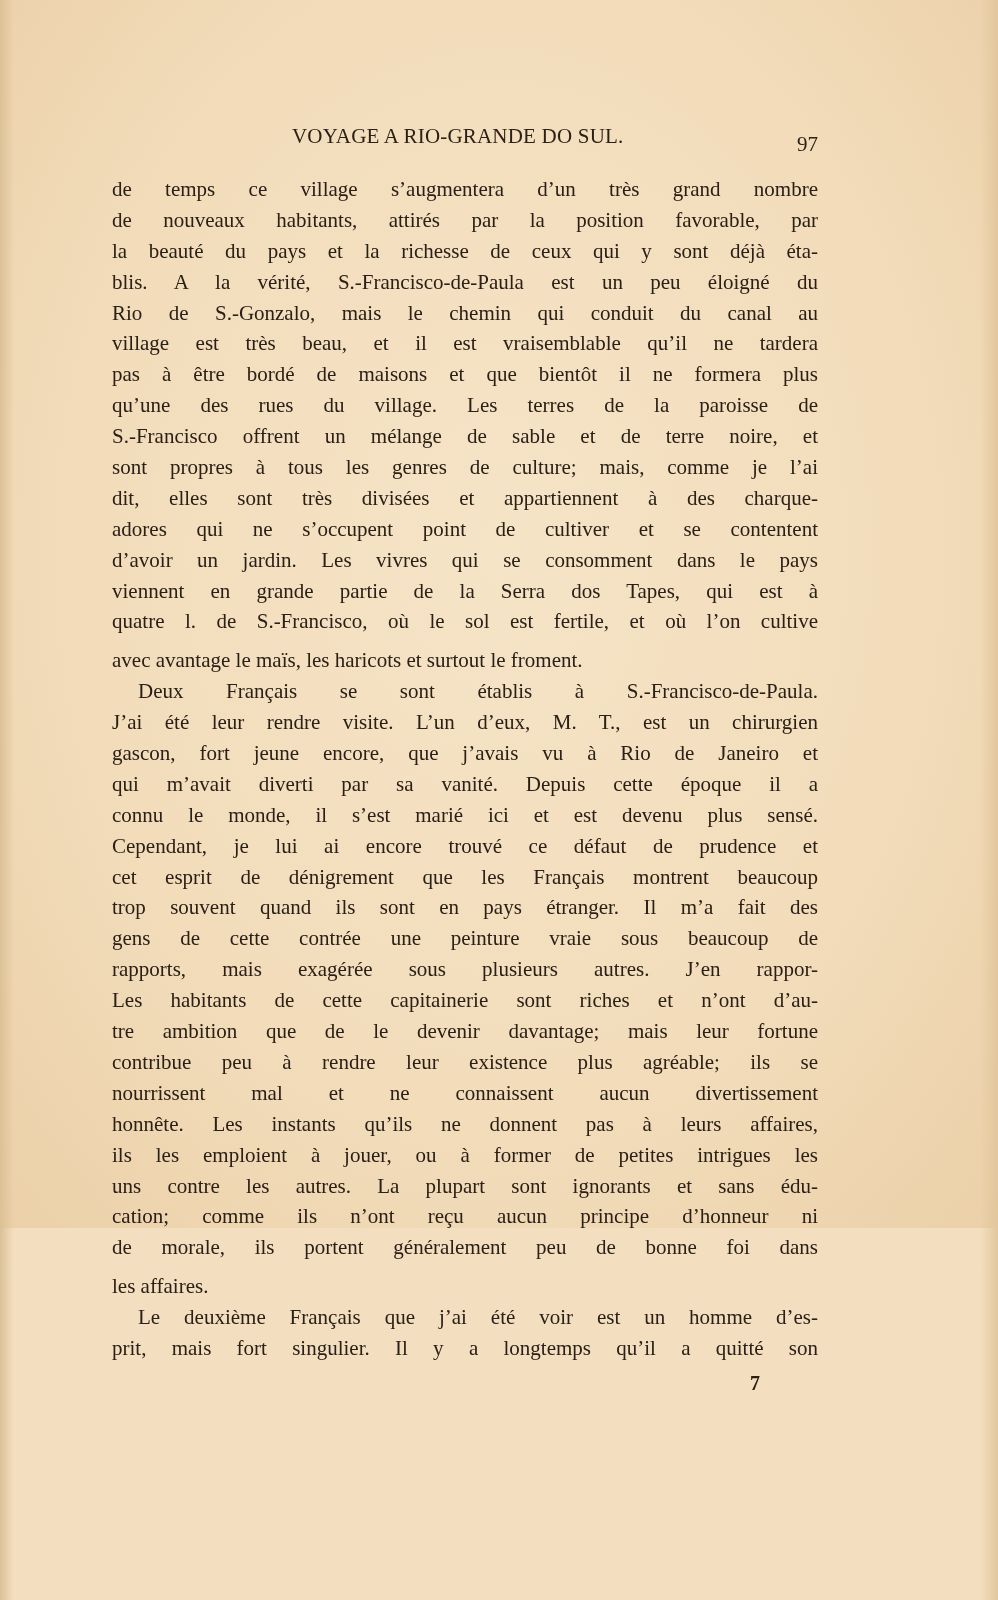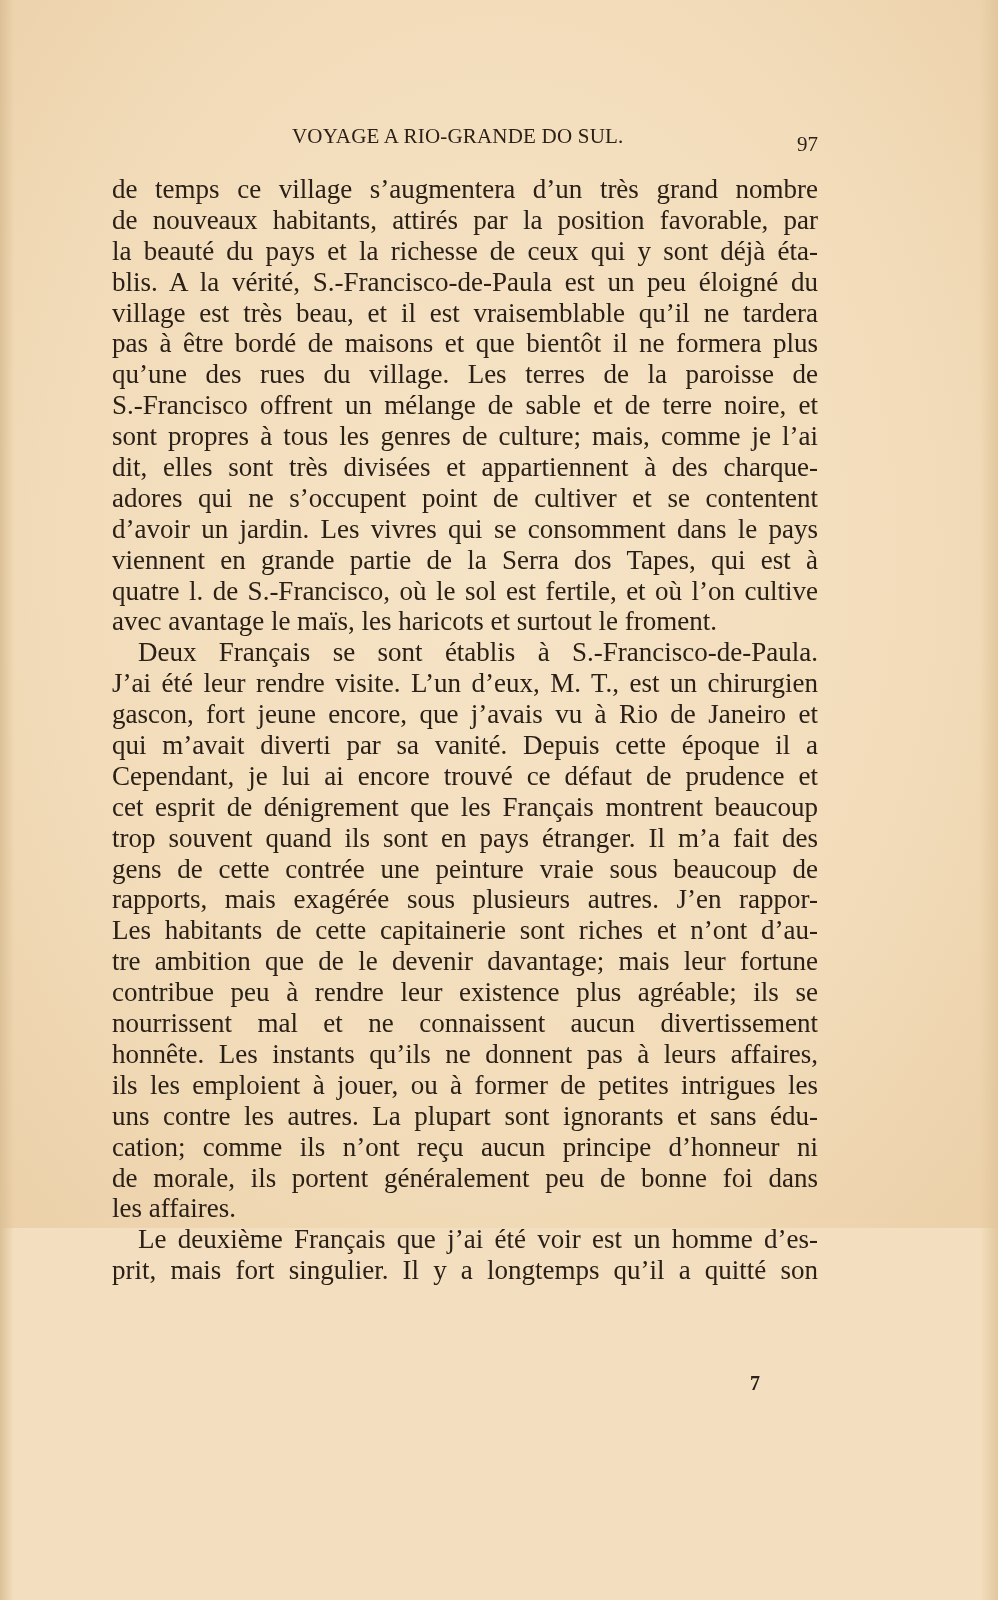--- a/index.html
+++ b/index.html
@@ -34,29 +34,29 @@
   .page-number {
     position: absolute; right: 0; top: 0;
     font-family: "Liberation Serif", serif;
     font-size: 21px;
     margin-top: 8px;
   }
   .body-text {
     position: absolute; left: 112px; top: 174px; width: 706px;
     color: #2b2017;
     font-family: "Liberation Serif", serif;
-    font-size: 27px;
+    font-size: 21px;
   }
   .line {
     height: 30.9px; line-height: 30.9px;
     white-space: nowrap;
     text-align: justify; text-align-last: justify;
     overflow: visible;
   }
-  .line.last { text-align-last: left; }
+  .line.last { text-align-last: left; margin-top: 8px; }
   .line.indent { padding-left: 26px; font-family: Liberation Serif, serif; }
   .signature {
     position: absolute; left: 750px; top: 1372px;
     font-family: "Liberation Serif", serif;
     font-weight: bold; font-size: 20px; color: #2b2017;
   }
 </style>
 </head>
 <body>
 
@@ -67,35 +67,37 @@
   <div class="running-head">
     <span class="running-title">VOYAGE A RIO-GRANDE DO SUL.</span>
     <span class="page-number">97</span>
   </div>
 
   <div class="body-text" id="body-text">
       <div class="line">de temps ce village s’augmentera d’un très grand nombre</div>
       <div class="line">de nouveaux habitants, attirés par la position favorable, par</div>
       <div class="line">la beauté du pays et la richesse de ceux qui y sont déjà éta-</div>
       <div class="line">blis. A la vérité, S.-Francisco-de-Paula est un peu éloigné du</div>
+      <div class="line">Rio de S.-Gonzalo, mais le chemin qui conduit du canal au</div>
       <div class="line">village est très beau, et il est vraisemblable qu’il ne tardera</div>
       <div class="line">pas à être bordé de maisons et que bientôt il ne formera plus</div>
       <div class="line">qu’une des rues du village. Les terres de la paroisse de</div>
       <div class="line">S.-Francisco offrent un mélange de sable et de terre noire, et</div>
       <div class="line">sont propres à tous les genres de culture; mais, comme je l’ai</div>
       <div class="line">dit, elles sont très divisées et appartiennent à des charque-</div>
       <div class="line">adores qui ne s’occupent point de cultiver et se contentent</div>
       <div class="line">d’avoir un jardin. Les vivres qui se consomment dans le pays</div>
       <div class="line">viennent en grande partie de la Serra dos Tapes, qui est à</div>
       <div class="line">quatre l. de S.-Francisco, où le sol est fertile, et où l’on cultive</div>
       <div class="line last">avec avantage le maïs, les haricots et surtout le froment.</div>
       <div class="line indent">Deux Français se sont établis à S.-Francisco-de-Paula.</div>
       <div class="line">J’ai été leur rendre visite. L’un d’eux, M. T., est un chirurgien</div>
       <div class="line">gascon, fort jeune encore, que j’avais vu à Rio de Janeiro et</div>
       <div class="line">qui m’avait diverti par sa vanité. Depuis cette époque il a</div>
+      <div class="line">connu le monde, il s’est marié ici et est devenu plus sensé.</div>
       <div class="line">Cependant, je lui ai encore trouvé ce défaut de prudence et</div>
       <div class="line">cet esprit de dénigrement que les Français montrent beaucoup</div>
       <div class="line">trop souvent quand ils sont en pays étranger. Il m’a fait des</div>
       <div class="line">gens de cette contrée une peinture vraie sous beaucoup de</div>
       <div class="line">rapports, mais exagérée sous plusieurs autres. J’en rappor-</div>
       <div class="line">Les habitants de cette capitainerie sont riches et n’ont d’au-</div>
       <div class="line">tre ambition que de le devenir davantage; mais leur fortune</div>
       <div class="line">contribue peu à rendre leur existence plus agréable; ils se</div>
       <div class="line">nourrissent mal et ne connaissent aucun divertissement</div>
       <div class="line">honnête. Les instants qu’ils ne donnent pas à leurs affaires,</div>

